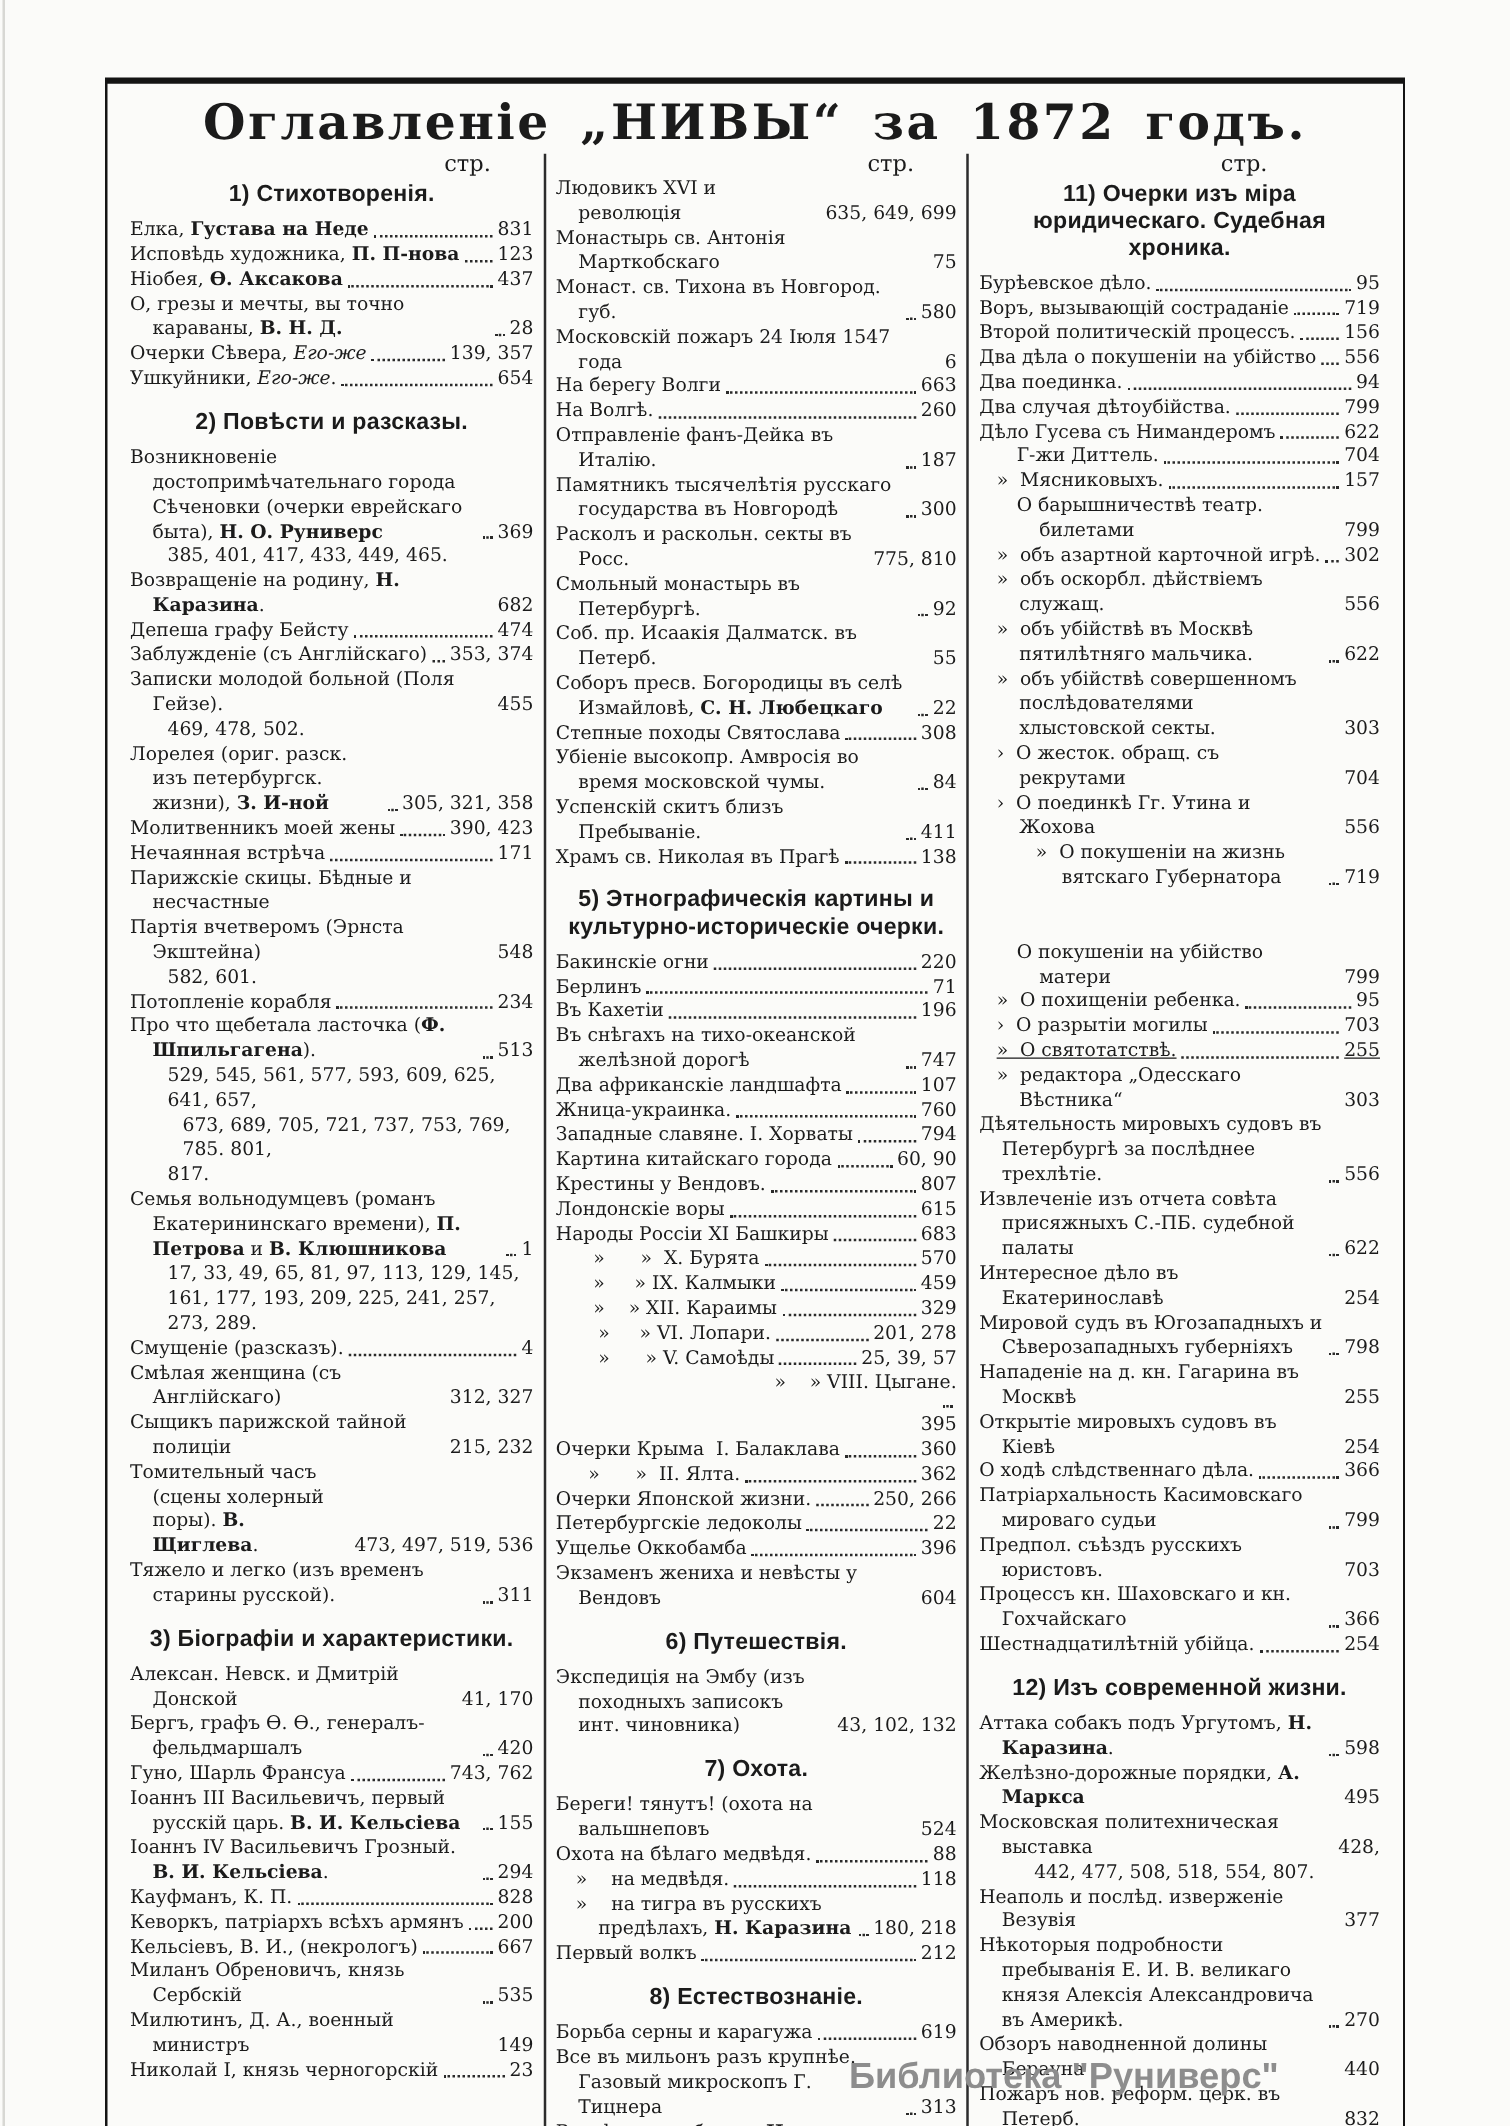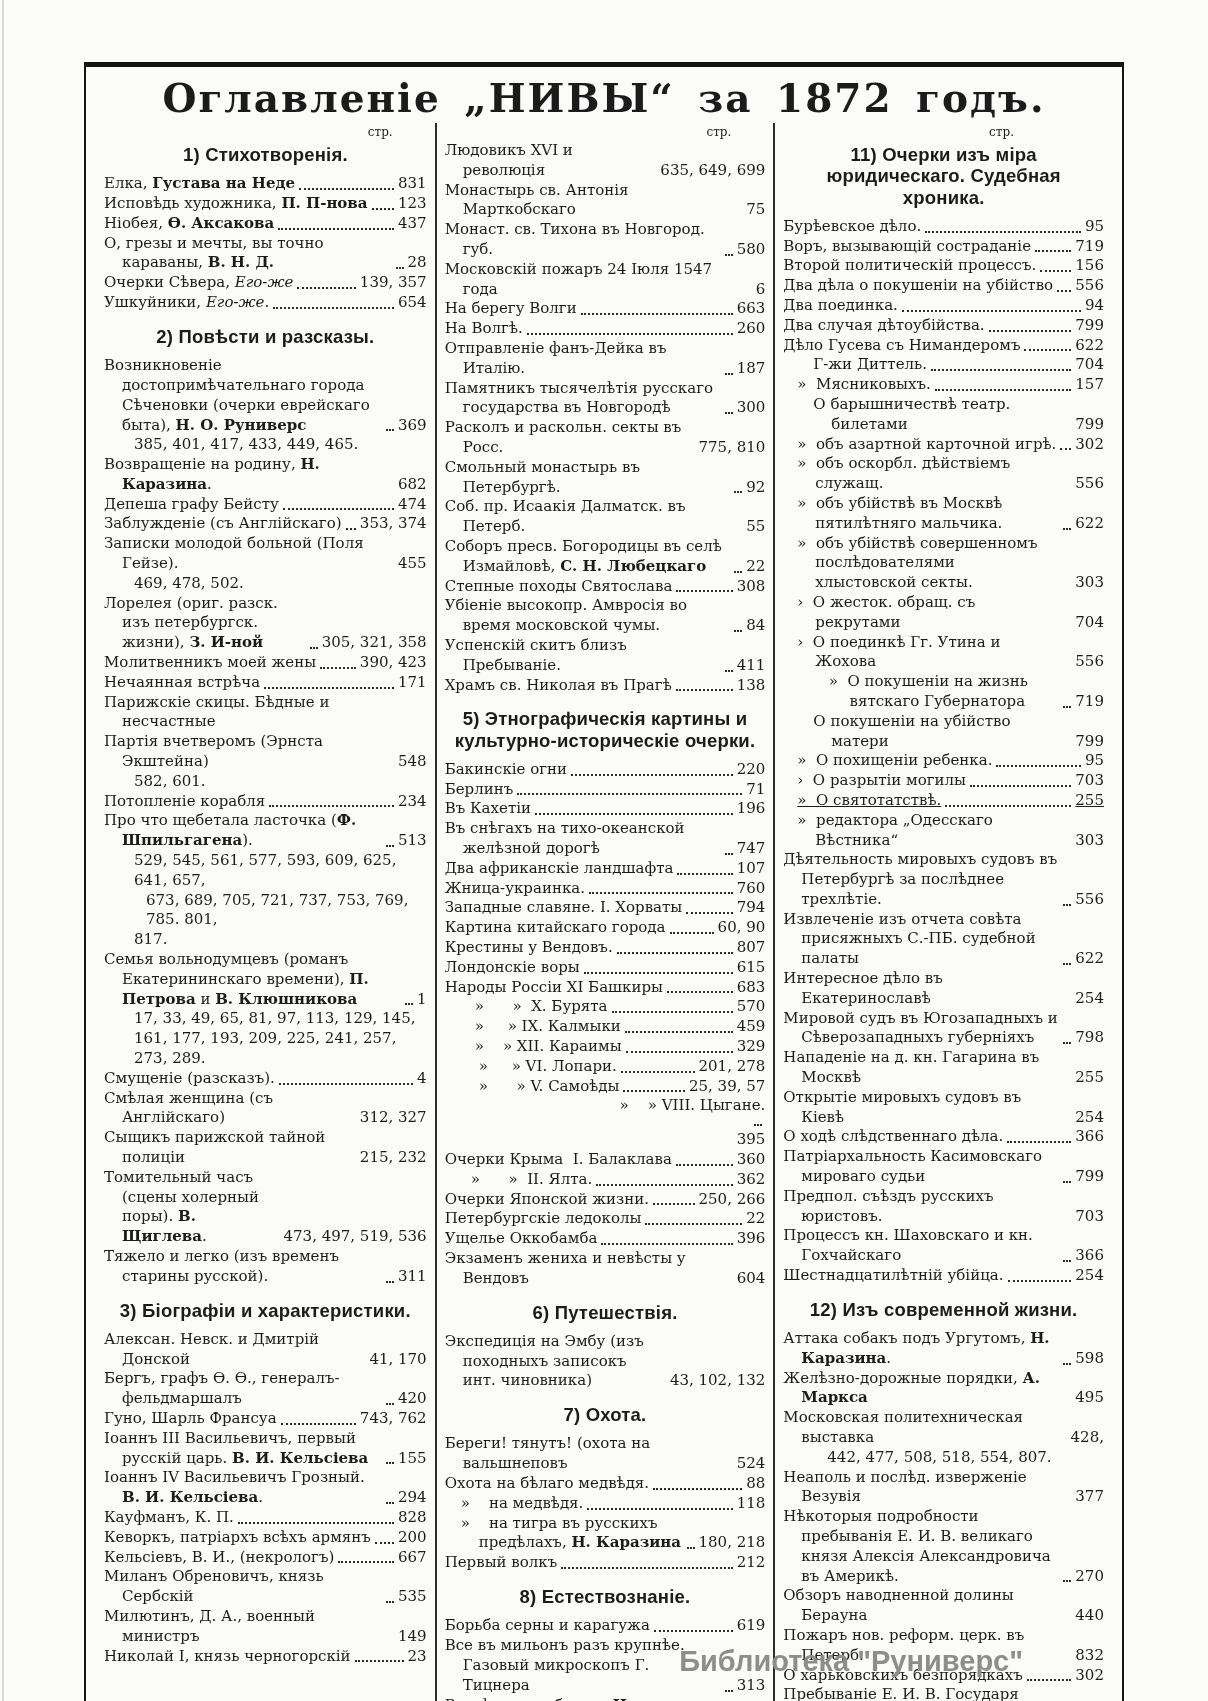--- a/index.html
+++ b/index.html
@@ -25,21 +25,21 @@
     text-align:center;
     font-size:39px; font-weight:bold;
     letter-spacing:2px; word-spacing:8px;
     margin:2px 0 0 0;
     white-space:nowrap;
   }
   .cols{display:flex; align-items:stretch; margin-top:2px;}
   .col{width:33.333%; padding:0 8px 6px 8px; box-sizing:border-box;}
   .col + .col{border-left:2px solid #2c2c2c;}
   .str-row{
-    text-align:right; font-size:12px; padding-right:34px;
+    text-align:right; font-size:18px; padding-right:34px;
     height:18px; line-height:18px;
   }
   .col3 .str-row{padding-right:90px;}
   .sec-head{
     font-family:"Liberation Sans","DejaVu Sans",sans-serif;
     font-weight:bold; font-size:18.5px; line-height:1.15;
     text-align:center; margin:13px 2px 9px 2px;
     letter-spacing:0.2px;
   }
   .col .col-body > .sec-head:first-child{margin-top:3px;}
@@ -612,21 +612,21 @@
           <div class="row" style="padding-left: 14px;">
             <span class="t">›&nbsp;&nbsp;О поединкѣ Гг. Утина и Жохова</span>
             <span class="leader blank"></span>
             <span class="p">556</span>
           </div>
           <div class="row" style="padding-left: 14px; text-align: center;">
             <span class="t">»&nbsp;&nbsp;О покушеніи на жизнь вятскаго Губернатора</span>
             <span class="leader"></span>
             <span class="p">719</span>
           </div>
-          <div class="row" style="padding-left: 30px;">
+          <div class="row" style="padding-left: 30px; margin-top: 40px;">
             <span class="t">О покушеніи на убійство матери</span>
             <span class="leader blank"></span>
             <span class="p">799</span>
           </div>
           <div class="row" style="padding-left: 14px;">
             <span class="t">»&nbsp;&nbsp;О похищеніи ребенка.</span>
             <span class="leader"></span>
             <span class="p">95</span>
           </div>
           <div class="row" style="padding-left: 14px;">

